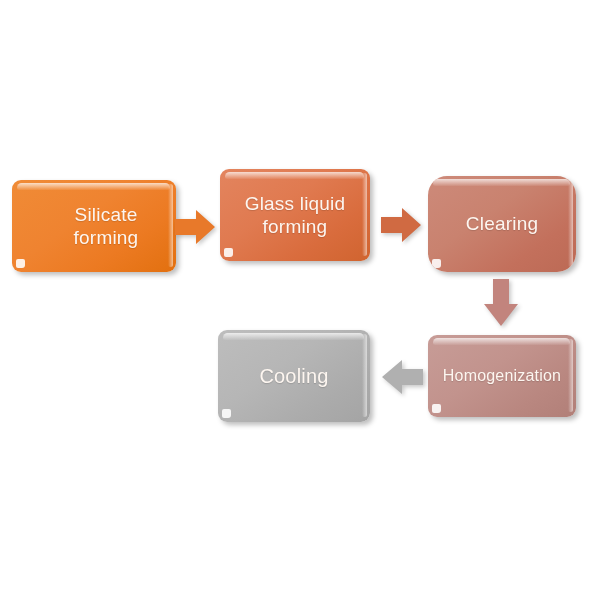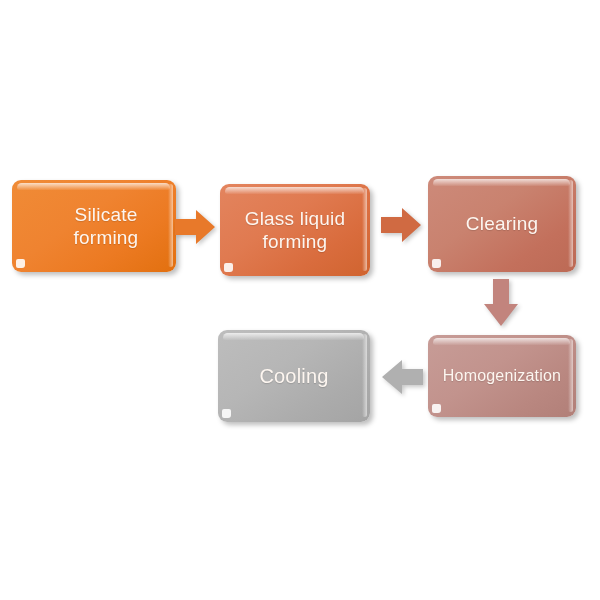--- a/index.html
+++ b/index.html
@@ -72,21 +72,21 @@
     width: 9px;
     height: 9px;
     background: rgba(255,255,255,0.88);
     border-radius: 2px 2px 3px 2px;
     z-index: 5;
   }
 
   
   .c-orange   { background: linear-gradient(145deg,#f08b36 0%, #ef8330 42%, #ec7a22 70%, #e2700f 100%); }
   .c-orange2  { background: linear-gradient(145deg,#e3845e 0%, #e07a50 40%, #d96c3d 72%, #d0642f 100%); }
-  .c-salmon   { background: linear-gradient(145deg,#cd8a7a 0%, #c9826f 40%, #c3705c 74%, #bc6a55 100%); }
+  .c-salmon   { background: linear-gradient(145deg,#cd8a7a 0%, #c9826f 40%, #c3705c 74%, #bc6a55 100%); border-radius: 19px; }
   .c-rose     { background: linear-gradient(145deg,#c79c97 0%, #c2938d 42%, #b98780 74%, #b17f78 100%); }
   .c-grey     { background: linear-gradient(145deg,#bdbdbd 0%, #b6b6b6 40%, #ababab 74%, #a4a4a4 100%); }
 
   
   .arrow {
     position: absolute;
     filter: drop-shadow(2px 2px 2px rgba(0,0,0,0.22));
   }
   .arrow svg { display: block; }
 </style>
@@ -96,21 +96,21 @@
 <div id="canvas">
 
   <div class="node c-orange" style="left:12px; top:180px; width:164px; height:92px; font-size:19px;padding-left:24px;">
     <span class="corner-nick"></span>
     <span class="label">
       <span>Silicate</span><br>
       <span>forming</span>
     </span>
   </div>
 
-  <div class="node c-orange2" style="left:220px; top:184px; width:150px; height:92px; font-size:19px;">
+  <div class="node c-orange2" style="left:220px; top:169px; width:150px; height:92px; font-size:19px;">
     <span class="corner-nick"></span>
     <span class="label">
       <span>Glass liquid</span><br>
       <span>forming</span>
     </span>
   </div>
 
   <div class="node c-salmon" style="left:428px; top:176px; width:148px; height:96px; font-size:19px;">
     <span class="corner-nick"></span>
     <span class="label">Clearing</span>

